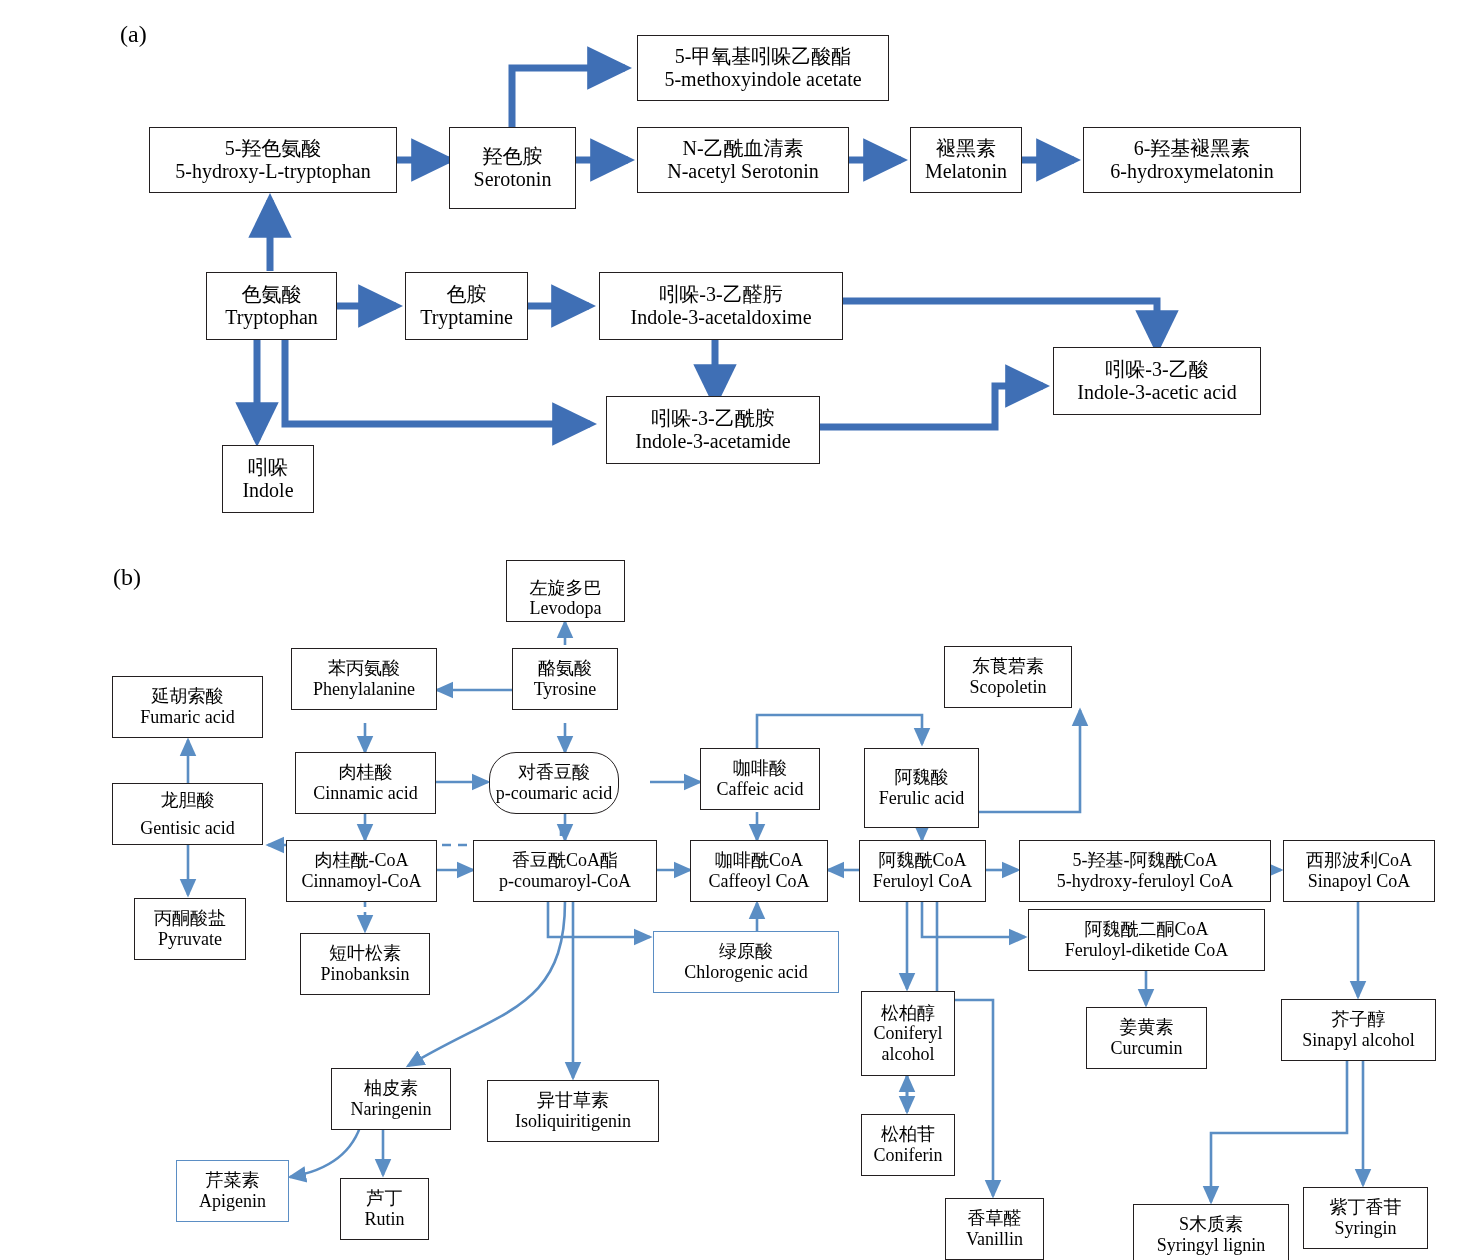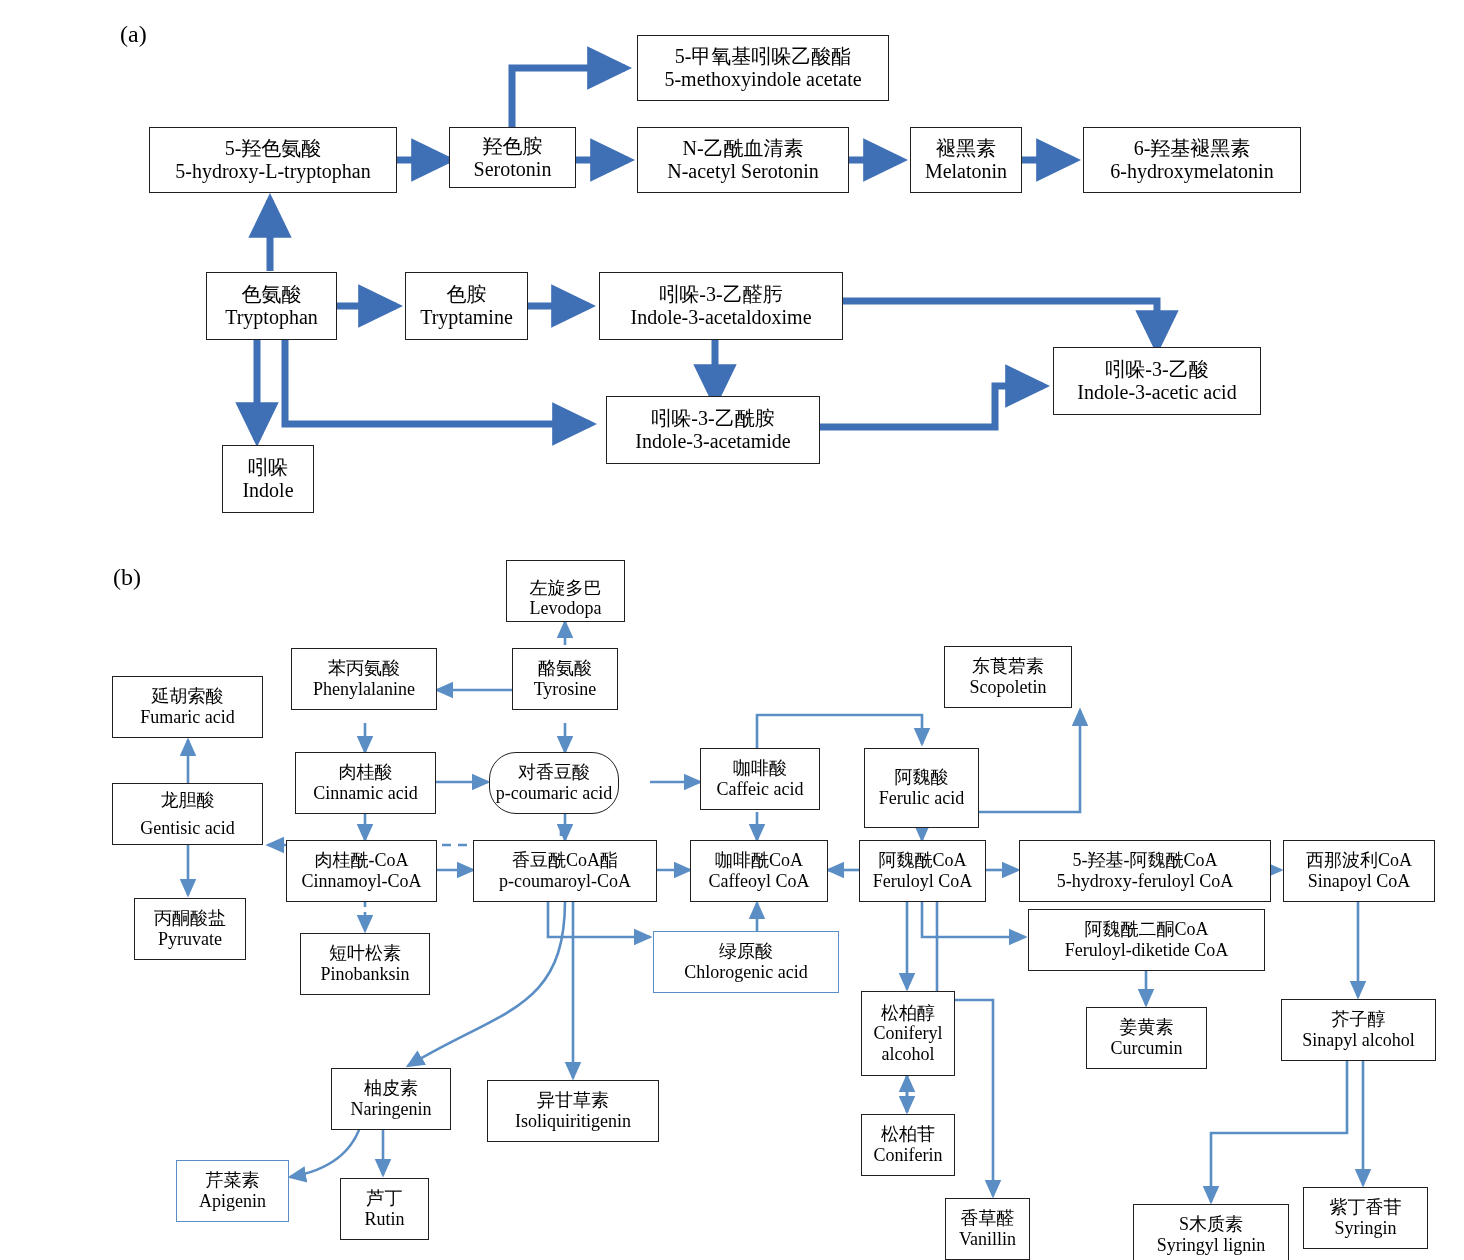--- a/index.html
+++ b/index.html
@@ -176,21 +176,21 @@
     </g>
   </svg>
 
   <div class="panel-label" style="left:120px;top:22px;">(a)</div>
 
   <div class="node" style="left:149px;top:127px;width:248px;height:66px;">
     <span class="cn">5-羟色氨酸</span>
     <span class="en">5-hydroxy-L-tryptophan</span>
   </div>
 
-  <div class="node" style="left:449px;top:127px;width:127px;height:61px;">
+  <div class="node" style="left:449px;top:127px;width:127px;height:82px;">
     <span class="cn">羟色胺</span>
     <span class="en">Serotonin</span>
   </div>
 
   <div class="node" style="left:637px;top:35px;width:252px;height:66px;">
     <span class="cn">5-甲氧基吲哚乙酸酯</span>
     <span class="en">5-methoxyindole acetate</span>
   </div>
 
   <div class="node" style="left:637px;top:127px;width:212px;height:66px;">
@@ -373,21 +373,21 @@
   <div class="node small hl" style="left:176px;top:1160px;width:113px;height:62px;">
     <span class="cn">芹菜素</span>
     <span class="en">Apigenin</span>
   </div>
 
   <div class="node small" style="left:340px;top:1178px;width:89px;height:62px;">
     <span class="cn">芦丁</span>
     <span class="en">Rutin</span>
   </div>
 
-  <div class="node small" style="left:945px;top:1198px;width:85px;height:62px;">
+  <div class="node small" style="left:945px;top:1198px;width:99px;height:62px;">
     <span class="cn">香草醛</span>
     <span class="en">Vanillin</span>
   </div>
 
   <div class="node small" style="left:1133px;top:1204px;width:156px;height:62px;">
     <span class="cn">S木质素</span>
     <span class="en">Syringyl lignin</span>
   </div>
 
   <div class="node small" style="left:1303px;top:1187px;width:125px;height:62px;">

